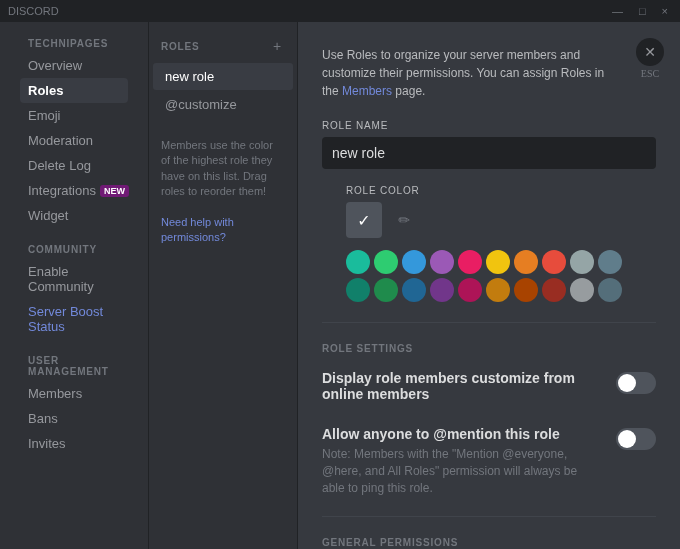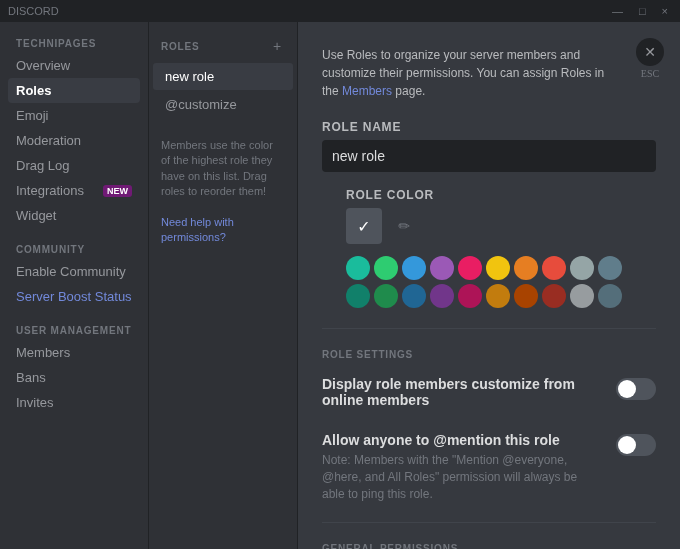--- a/index.html
+++ b/index.html
@@ -41,21 +41,21 @@
     }
     
     .app-body {
       display: flex;
       height: 527px;
     }
     
     .sidebar-left {
       width: 148px;
       background: #2f3136;
-      padding: 16px 8px;
+      padding: 16px 20px;
       overflow-y: auto;
       flex-shrink: 0;
     }
     .sidebar-section-label {
       font-size: 10px;
       font-weight: 700;
       color: #72767d;
       text-transform: uppercase;
       letter-spacing: 0.8px;
       padding: 0 8px;
@@ -184,22 +184,22 @@
       justify-content: center;
       font-size: 14px;
     }
     .esc-text {
       font-size: 10px;
       color: #72767d;
       text-transform: uppercase;
       font-family: Liberation Serif, serif;
     }
     .field-label {
-      font-size: 12px;
-      font-weight: 700;
+      font-size: 10px;
+      font-weight: 400;
       color: #b9bbbe;
       text-transform: uppercase;
       letter-spacing: 0.8px;
       margin-bottom: 6px;
     }
     .text-input {
       background: #202225;
       border: none;
       border-radius: 4px;
       padding: 8px 10px;
@@ -323,21 +323,21 @@
 
 <div class="app-body">
 
   <div class="sidebar-left">
 
     <div class="sidebar-section-label">TECHNIPAGES</div>
     <div class="sidebar-item">Overview</div>
     <div class="sidebar-item active">Roles</div>
     <div class="sidebar-item">Emoji</div>
     <div class="sidebar-item">Moderation</div>
-    <div class="sidebar-item">Drag Log</div>
+    <div class="sidebar-item">Delete Log</div>
     <div class="sidebar-item" style="justify-content: space-between;">
       <span>Integrations</span>
       <span class="new-badge">NEW</span>
     </div>
     <div class="sidebar-item">Widget</div>
 
     <div class="sidebar-section-label">COMMUNITY</div>
     <div class="sidebar-item">Enable Community</div>
     <div class="sidebar-item blue">Server Boost Status</div>
 

